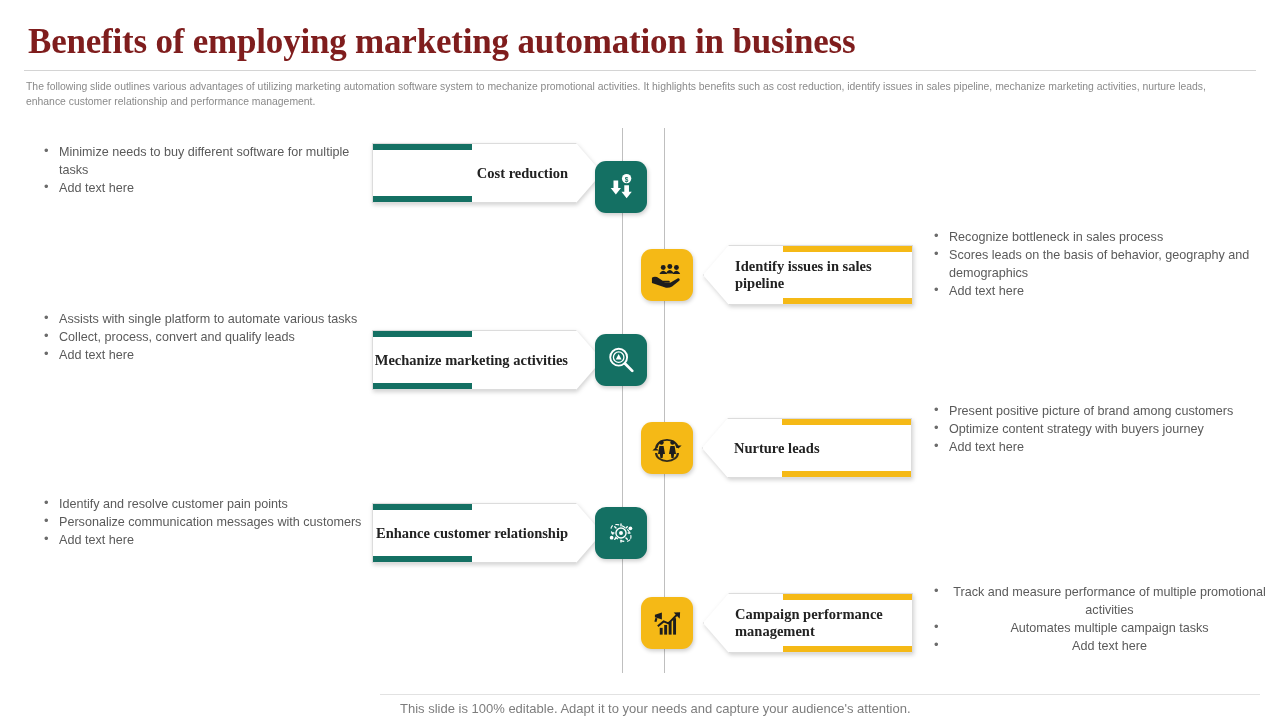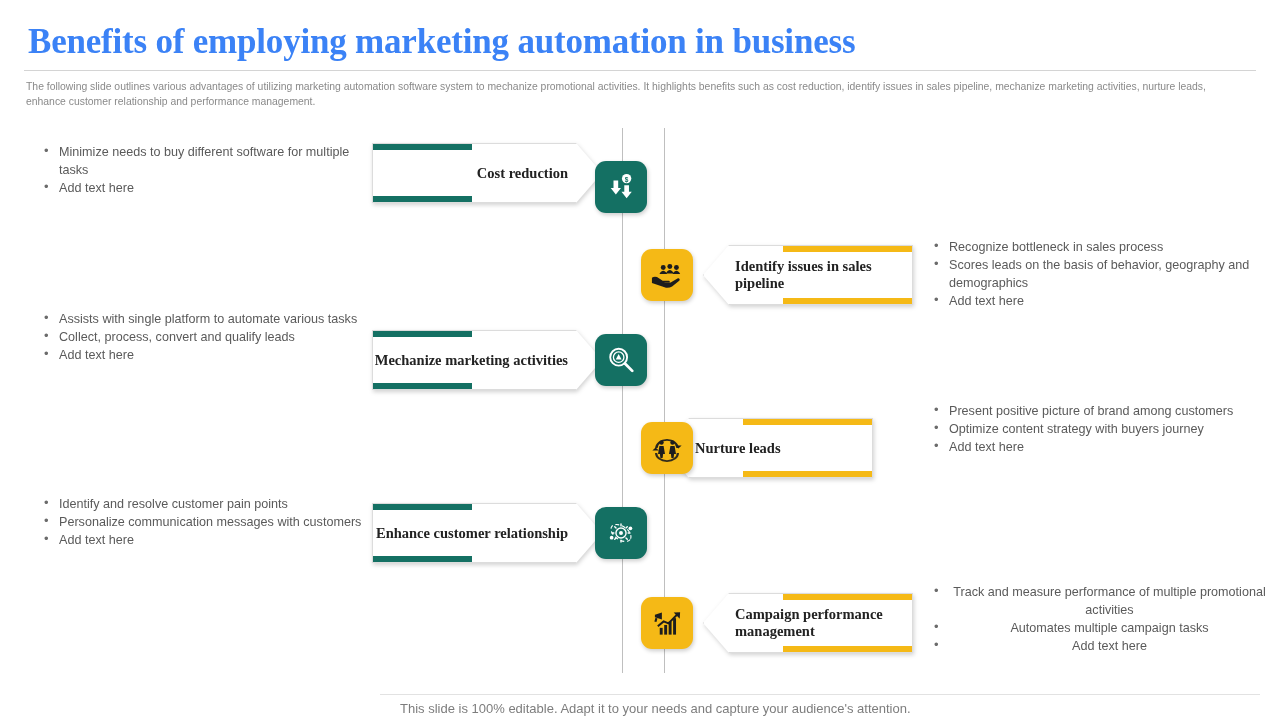--- a/index.html
+++ b/index.html
@@ -8,21 +8,21 @@
     background: #ffffff;
     font-family: "Liberation Sans", sans-serif;
     overflow: hidden;
   }
   .slide { position: relative; width: 1280px; height: 720px; background:#fff; }
 
   
   .title {
     position: absolute; left: 28px; top: 22px;
     font-family: "Liberation Serif", serif;
-    font-size: 35px; font-weight: 700; color: #3b82f6;
+    font-size: 35px; font-weight: 700; color: #7f1d1d;
     letter-spacing: -0.2px; white-space: nowrap;
   }
   .title-rule {
     position: absolute; left: 24px; top: 70px; width: 1232px; height: 1px;
     background: #d4d4d4;
   }
   .subtitle {
     position: absolute; left: 26px; top: 80px; width: 1185px;
     font-size: 10.4px; line-height: 14.5px; color: #8a8a8a;
   }
@@ -162,21 +162,21 @@
       </div>
       <div class="icon-tile" style="background: rgb(245, 185, 22); top: 249px; left: 641px;">
         <svg width="32" height="30" viewBox="0 0 34 30" fill="#1d1d1d">
      <circle cx="13" cy="7" r="2.6"></circle>
           <circle cx="20" cy="6" r="2.6"></circle>
           <circle cx="27" cy="7" r="2.6"></circle>
      <path d="M9 14c1-2.6 3-3.6 4-3.6s3 1 4 3.6zM16 13.4c1-2.6 3-3.6 4-3.6s3 1 4 3.6zM23 14c1-2.6 3-3.6 4-3.6s3 1 4 3.6z"></path>
      <path d="M1 18c2.4-1.6 5-1.2 7.4 0.4l4 2.6h6.6c1.3 0 1.3 2 0 2h-5.6c2.6 0.2 6.6 0.6 8.4-0.6l6.4-3.6c1.6-0.9 3.2 1.2 1.8 2.4l-7.6 6C20 28.6 17 29 14.4 28L1 23.4z"></path>
    </svg>
       </div>
-      <div class="bullets bul-right" style="top: 238px;">
+      <div class="bullets bul-right" style="top: 228px;">
         <ul>
           <li>Recognize bottleneck in sales process</li>
           <li>Scores leads on the basis of behavior, geography and demographics</li>
           <li>Add text here</li>
         </ul>
       </div>
       <div class="banner" style="top: 330px; left: 372px;">
         <div class="plate">
           <div class="plate-face"></div>
           <div class="bar-top" style="background: rgb(20, 112, 99);"></div>
@@ -193,21 +193,21 @@
      <path d="M13.5 9.6 L16.6 15.4 H10.4 Z" fill="#fff" stroke="none"></path>
    </svg>
       </div>
       <div class="bullets bul-left" style="top: 310px;">
         <ul>
           <li>Assists with single platform to automate various tasks</li>
           <li>Collect, process, convert and qualify leads</li>
           <li>Add text here</li>
         </ul>
       </div>
-      <div class="banner mirror" style="top: 418px; left: 663px; width: 210px;">
+      <div class="banner mirror" style="top: 418px; left: 702px; width: 210px;">
         <div class="plate">
           <div class="plate-face"></div>
           <div class="bar-top" style="background: rgb(245, 185, 22);"></div>
           <div class="bar-bot" style="background: rgb(245, 185, 22);"></div>
           <div class="plate-outline"></div>
         </div>
         <div class="banner-label">Nurture leads</div>
       </div>
       <div class="icon-tile" style="background: rgb(245, 185, 22); top: 422px; left: 641px;">
         <svg width="32" height="30" viewBox="0 0 32 30" fill="#1d1d1d">

